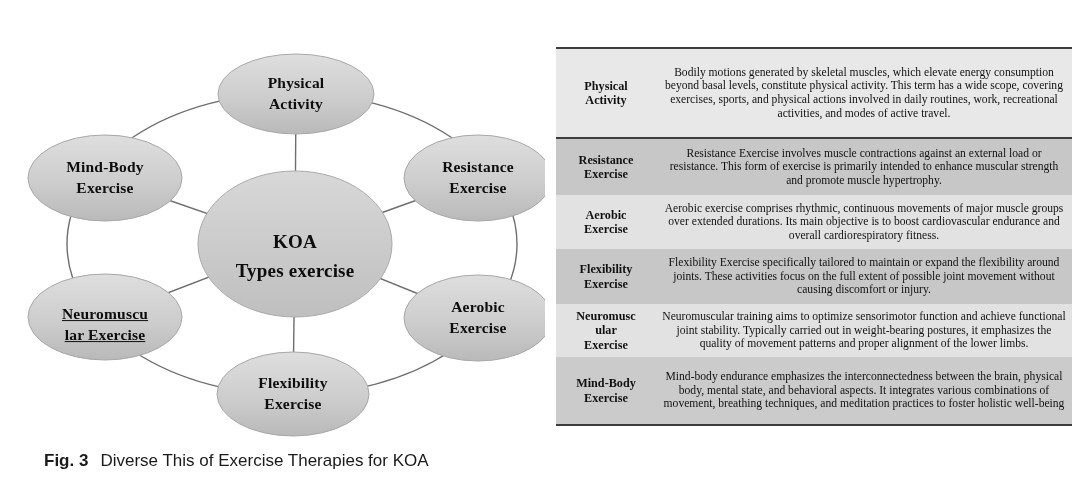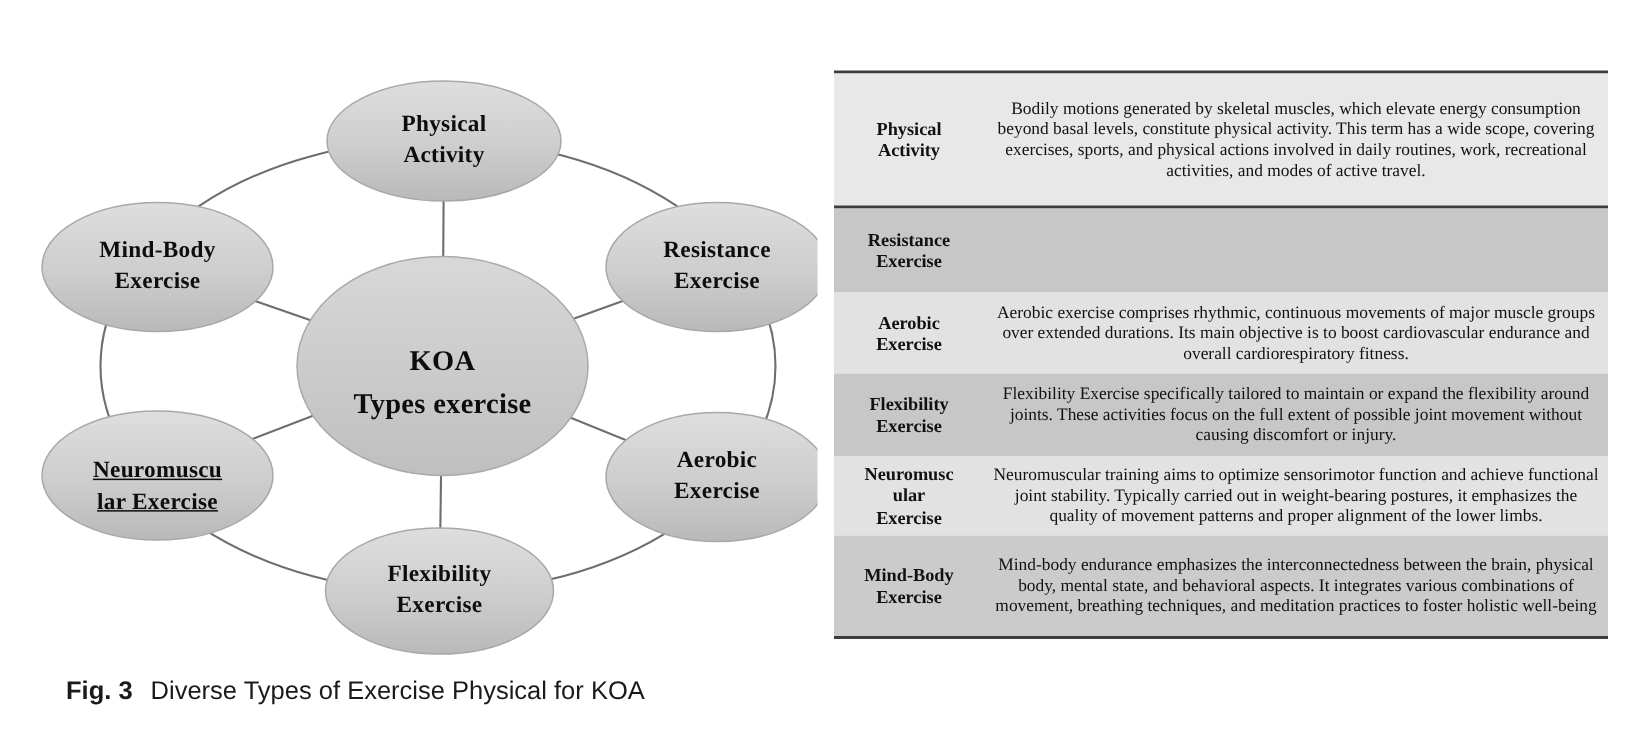--- a/index.html
+++ b/index.html
@@ -102,20 +102,21 @@
 
   <div class="ex-row r1">
     <div class="term">Physical
 Activity</div>
     <div class="desc">Bodily motions generated by skeletal muscles, which elevate energy consumption beyond basal levels, constitute physical activity. This term has a wide scope, covering exercises, sports, and physical actions involved in daily routines, work, recreational activities, and modes of active travel.</div>
   </div>
 
   <div class="ex-row r2">
     <div class="term">Resistance
 Exercise</div>
+    <div class="desc">Resistance Exercise involves muscle contractions against an external load or resistance. This form of exercise is primarily intended to enhance muscular strength and promote muscle hypertrophy.</div>
   </div>
 
   <div class="ex-row r3">
     <div class="term">Aerobic
 Exercise</div>
     <div class="desc">Aerobic exercise comprises rhythmic, continuous movements of major muscle groups over extended durations. Its main objective is to boost cardiovascular endurance and overall cardiorespiratory fitness.</div>
   </div>
 
   <div class="ex-row r4">
     <div class="term">Flexibility
@@ -132,14 +133,14 @@
 
   <div class="ex-row r6">
     <div class="term">Mind-Body
 Exercise</div>
     <div class="desc">Mind-body endurance emphasizes the interconnectedness between the brain, physical body, mental state, and behavioral aspects. It integrates various combinations of movement, breathing techniques, and meditation practices to foster holistic well-being</div>
   </div>
 
 </div>
 
 <div class="caption">
-  <span class="lbl">Fig. 3</span><span>Diverse Types of Exercise Physical for KOA</span>
+  <span class="lbl">Fig. 3</span><span>Diverse This of Exercise Therapies for KOA</span>
 </div>
 
 </body></html>

